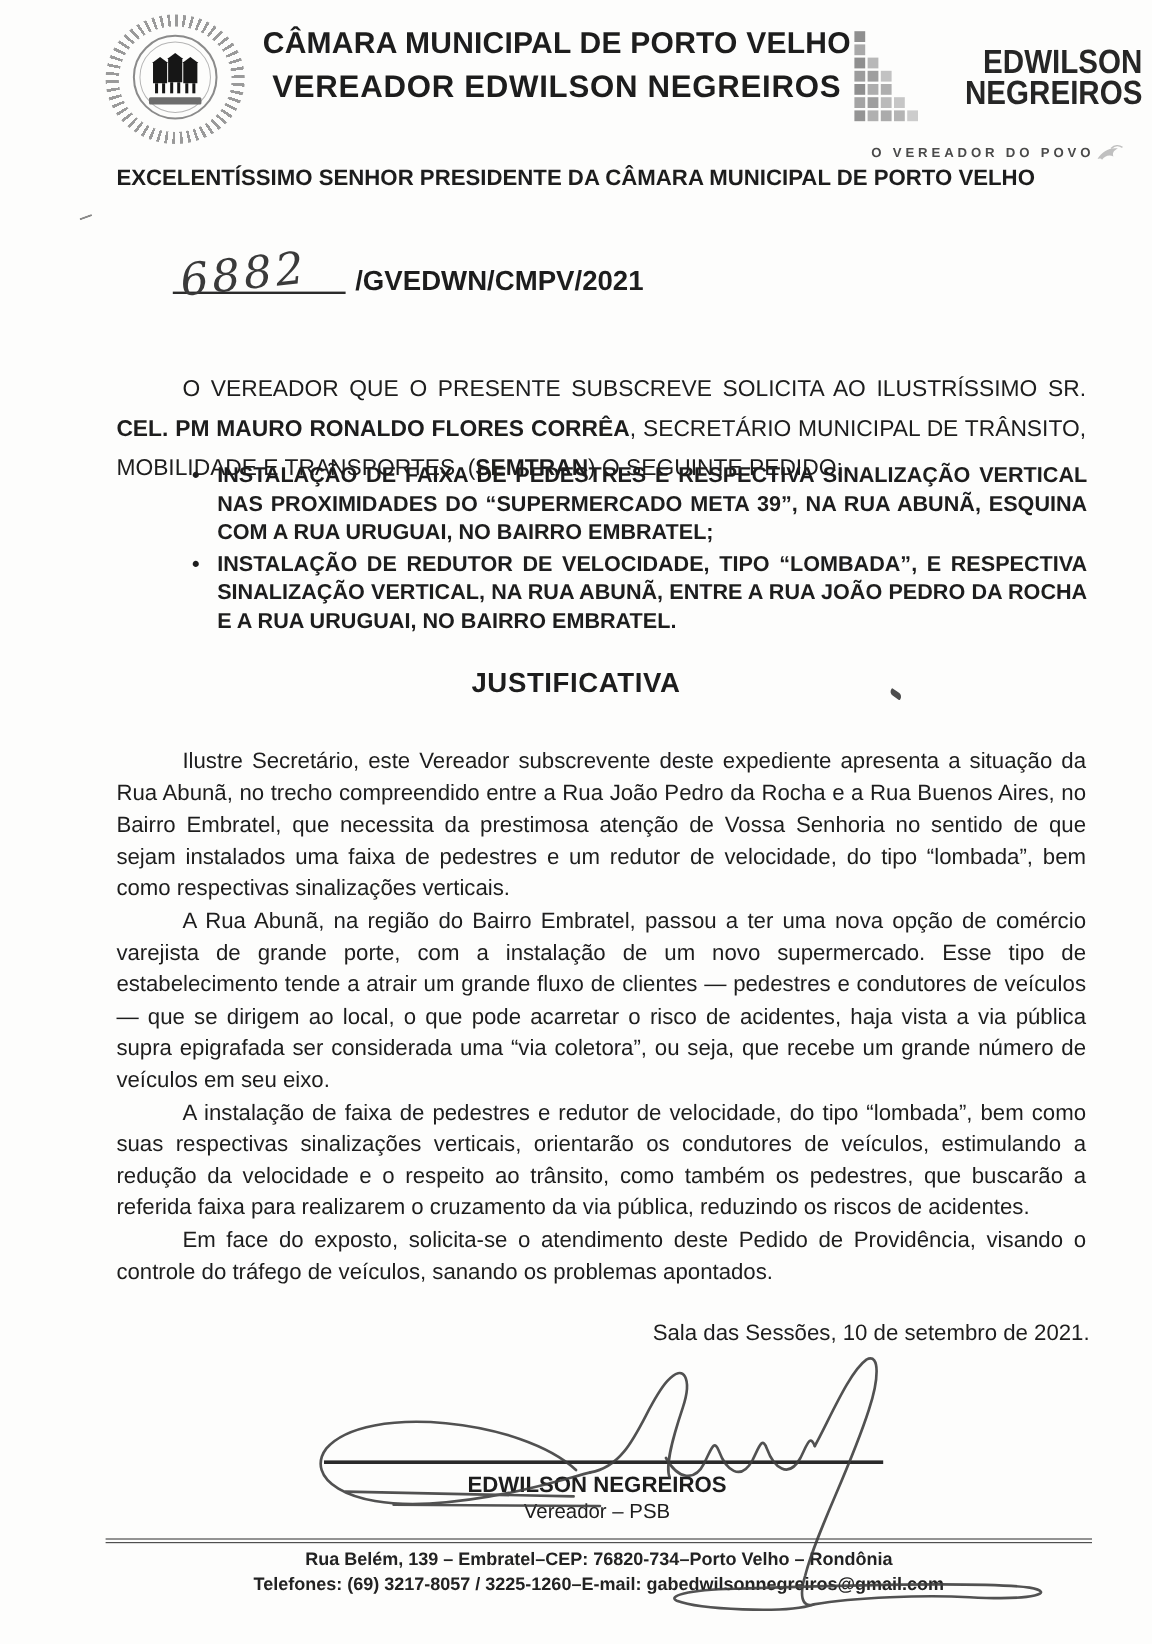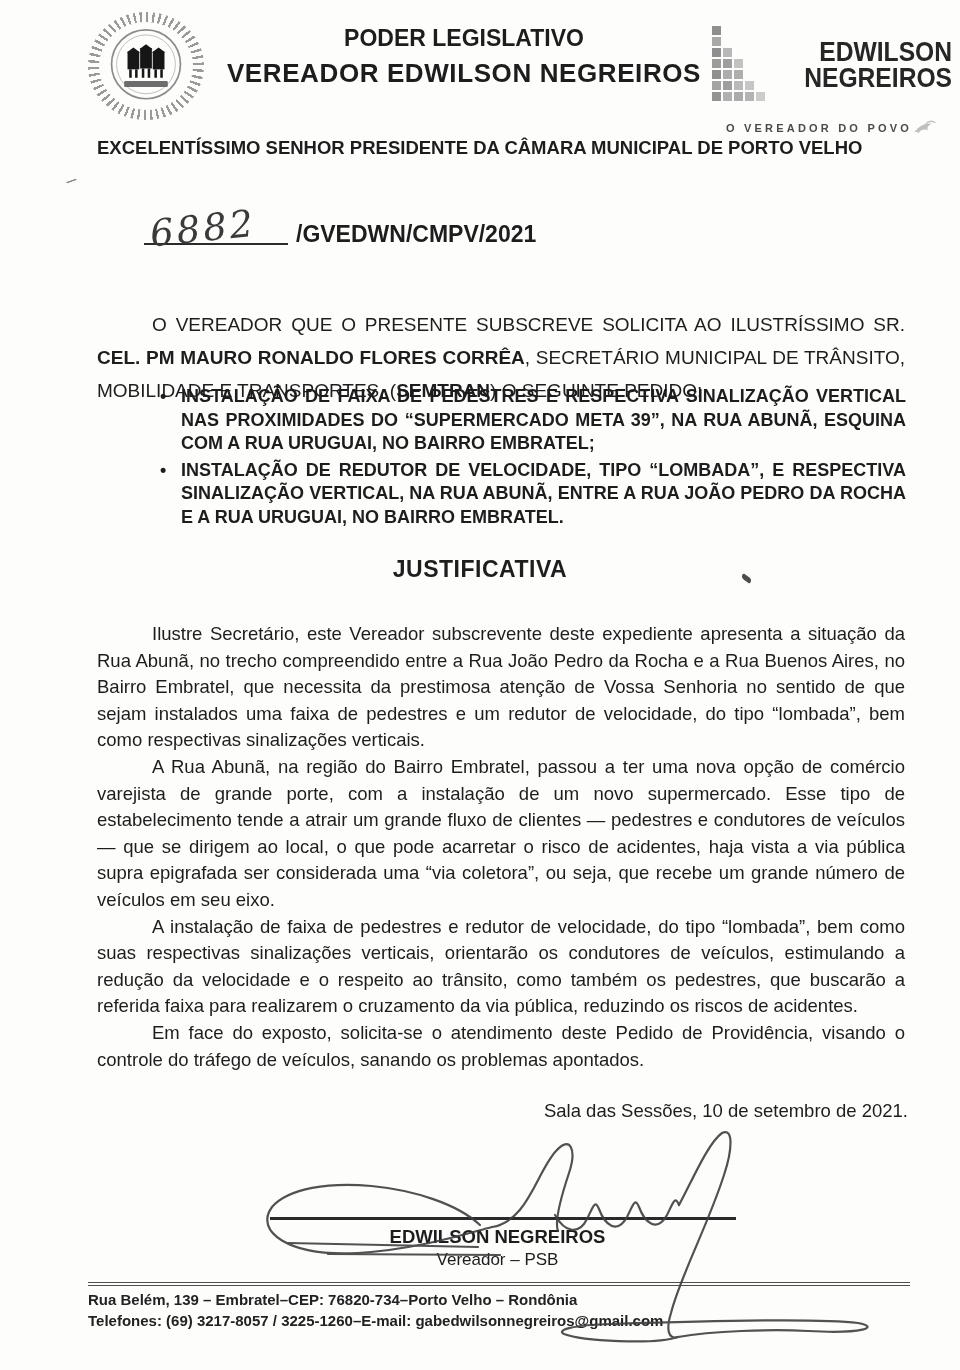--- a/index.html
+++ b/index.html
@@ -61,21 +61,21 @@
   .date-line{right:52px;top:1100px;font-size:18.5px;}
   .sig-svg{left:230px;top:1125px;width:700px;height:235px;pointer-events:none;z-index:3;}
   .sig-line{left:270px;top:1217px;width:466px;height:3px;background:#2a2a2a;}
   .signer{left:340px;top:1226px;width:315px;text-align:center;}
   .signer-name{font-size:18.5px;font-weight:700;}
   .signer-role{font-size:17px;margin-top:2px;}
 
   
   .footer{left:88px;top:1282px;width:822px;border-top:4px double #4f4f4f;
     padding-top:5px;font-size:15px;font-weight:700;color:#222;}
-  .footer-row{display:flex;justify-content:flex-start;align-items:baseline;margin-bottom:4px;}
+  .footer-row{display:flex;justify-content:center;align-items:baseline;margin-bottom:4px;}
 
   
   .artifact1{left:66px;top:180px;width:11px;height:0;border-top:2.5px solid #8a8a8a;
     transform:rotate(-20deg);border-radius:2px;}
   .artifact2{left:741px;top:576px;width:11px;height:5px;background:#4d4d4d;
     border-radius:1px 4px 1px 4px;transform:rotate(35deg);}
 </style>
 </head>
 <body>
 
@@ -100,21 +100,21 @@
             <rect x="58" y="33" width="14" height="21"></rect>
           <rect x="60" y="54" width="3" height="10"></rect>
             <rect x="67" y="54" width="3" height="10"></rect>
         </g>
         <rect x="24" y="68" width="52" height="7" rx="1.5" fill="#6d6d6d"></rect>
       </svg>
     </div>
   </div>
 
   <div class="abs hdr-center">
-    <div class="hdr-line2">PODER LEGISLATIVO</div>
+    <div class="hdr-line1">CÂMARA MUNICIPAL DE PORTO VELHO</div>
     <div class="hdr-line3">VEREADOR EDWILSON NEGREIROS</div>
   </div>
 
   <div class="abs logo-right">
     <div class="logo-top">
       <div class="bars">
         <div class="col">
           <div class="sq" style="background:#8f8f8f"></div>
             <div class="sq" style="background:#a9a9a9"></div>
           <div class="sq" style="background:#8f8f8f"></div>

